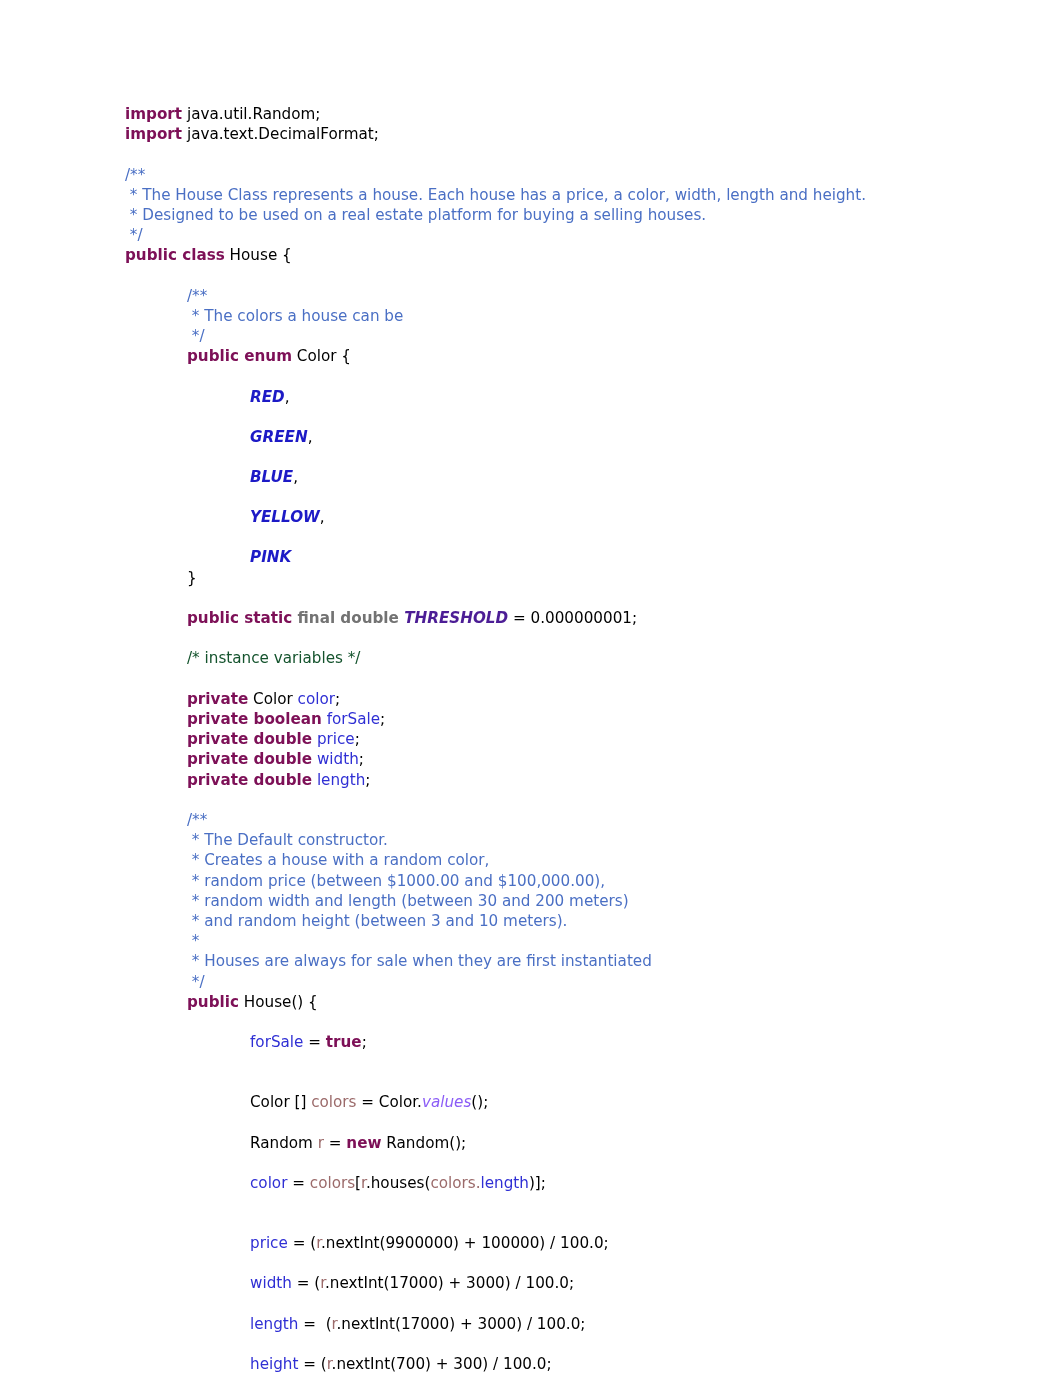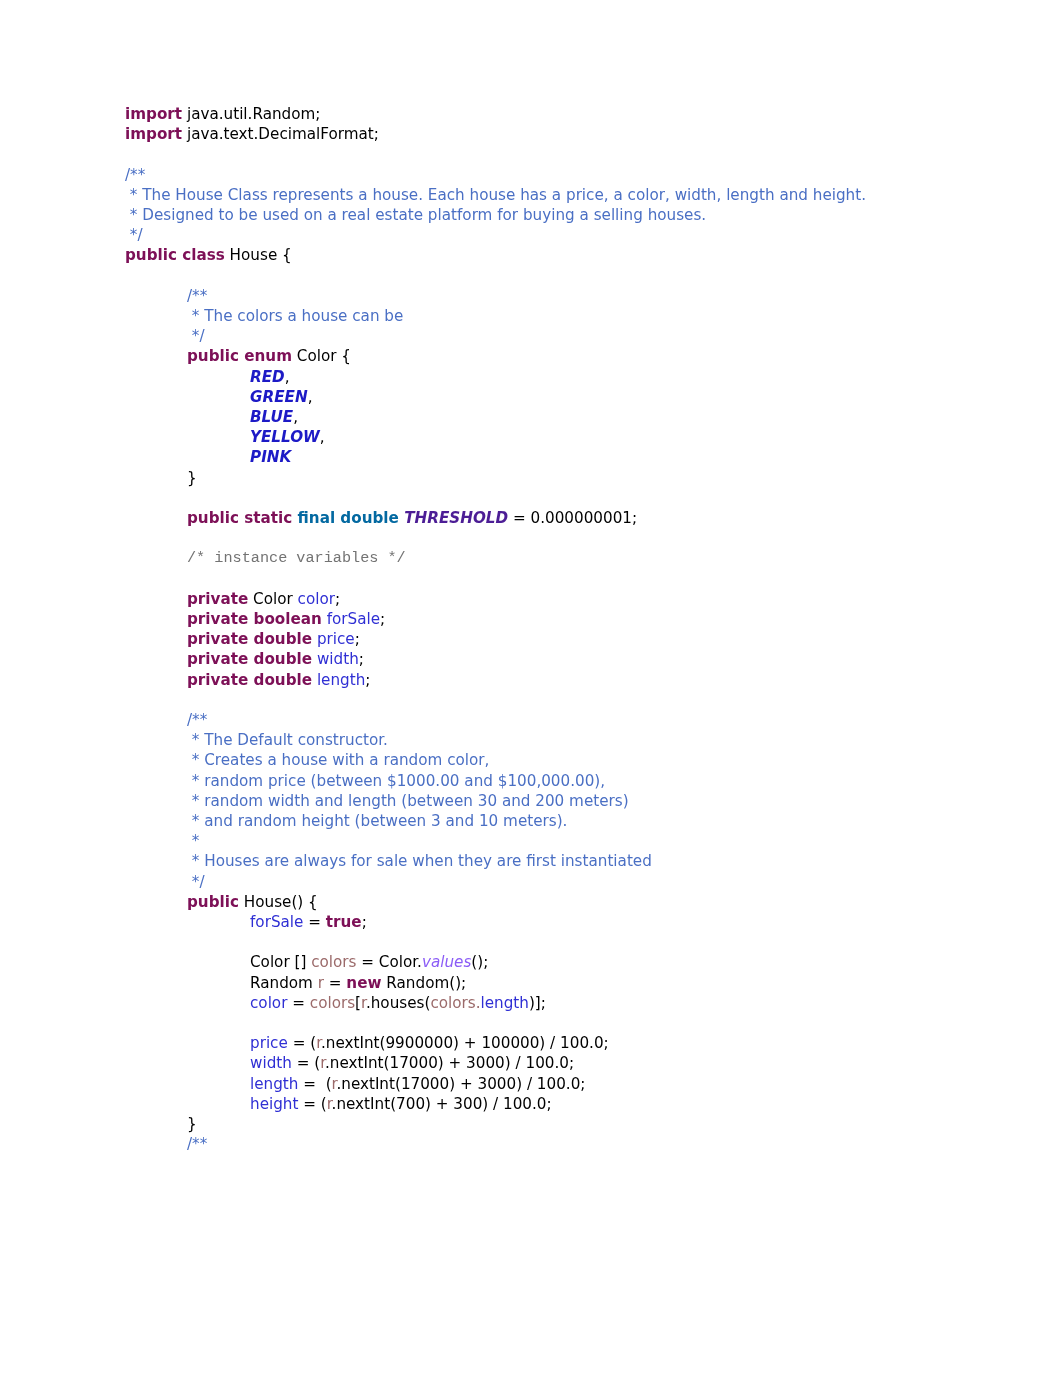--- a/index.html
+++ b/index.html
@@ -33,27 +33,27 @@
   .ln {
     display: block;
     min-height: 20.2px;
     white-space: pre-wrap;
     word-wrap: break-word;
   }
   .blank { display: block; height: 20.2px; }
 
   
   .i1 { padding-left: 62px; text-indent: 0; }
-  .i2 { padding-left: 125px; text-indent: 0; }
+  .i2 { padding-left: 125px; text-indent: 0; margin-top: 20px; }
 
   
   .kw      { color: #7d1057; font-weight: bold; }
-  .kw-f    { color: #0369a1; font-weight: bold; text-align: right; }
+  .kw-f    { color: #737373; font-weight: bold; text-align: right; }
   .doc     { color: #4a6fc4; }
-  .cmt     { color: #737373; font-family: Liberation Mono, monospace; }
+  .cmt     { color: #14532d; }
   .enumc   { color: #1d1ac6; font-weight: bold; font-style: italic; }
   .const   { color: #4c1d95; font-weight: bold; font-style: italic; }
   .fld     { color: #2f2fd4; }
   .lvar    { color: #9b6a6a; }
   .smeth   { font-style: italic; color: #8b5cf6; }
   .plain   { color: #000000; }
 </style>
 </head>
 <body>
 

